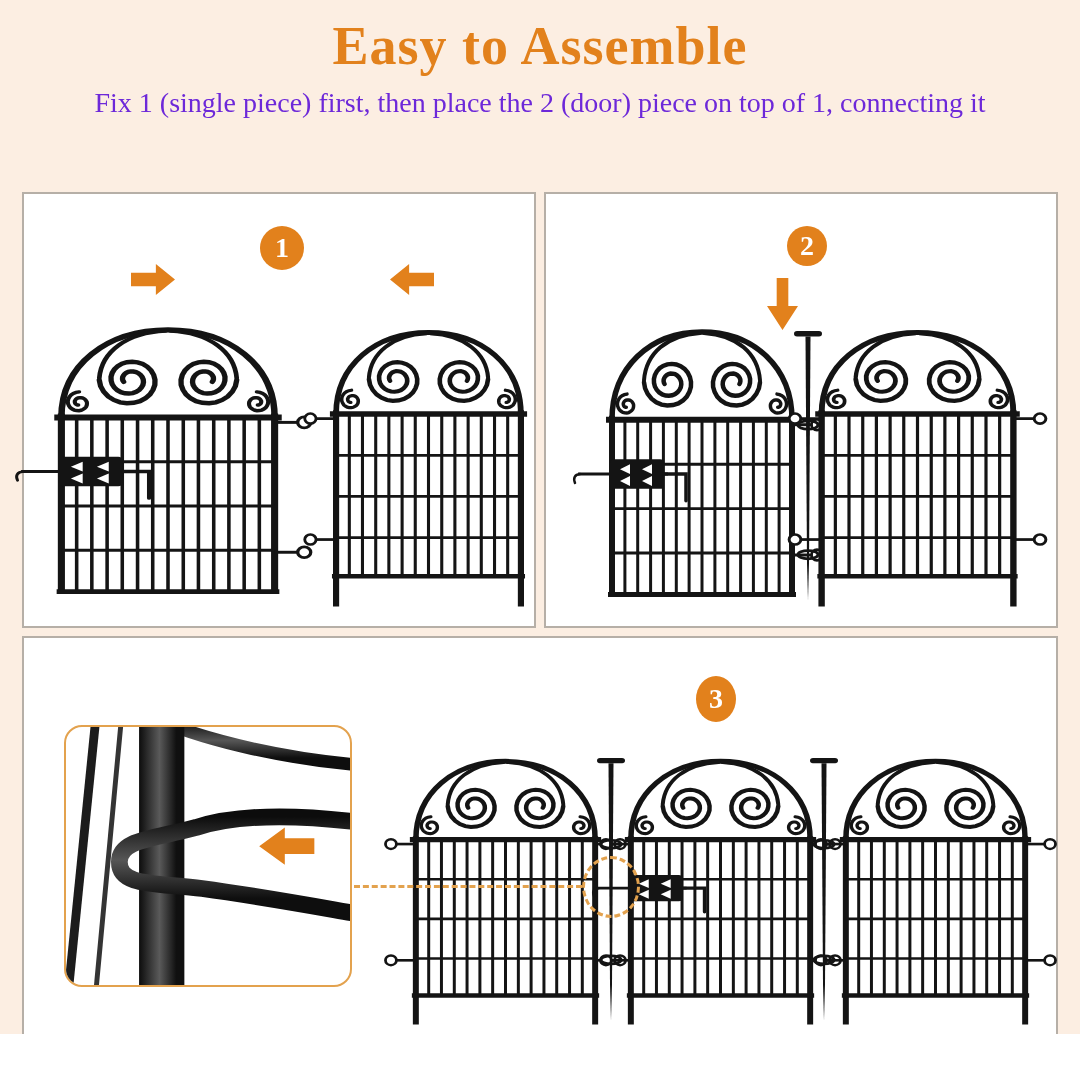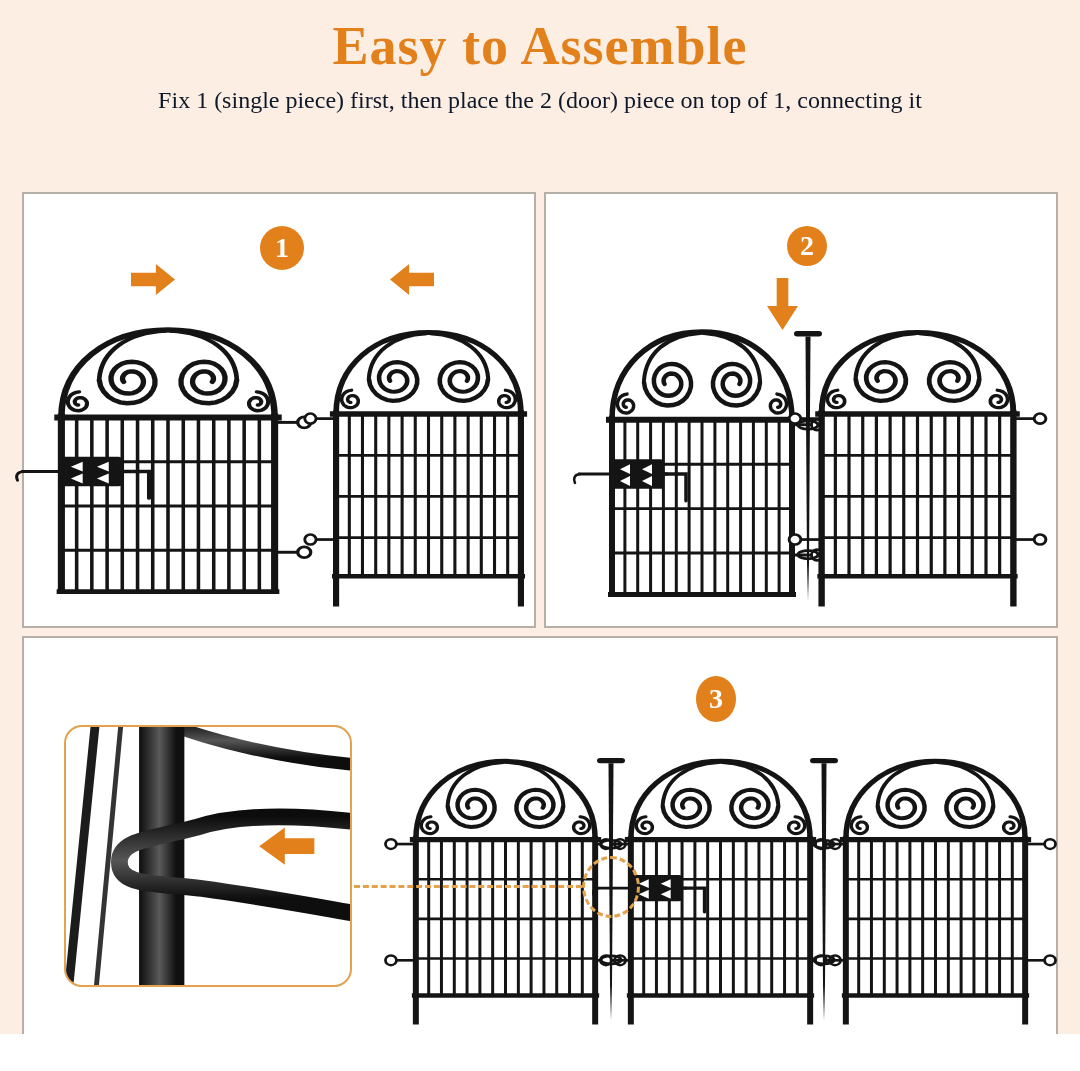--- a/index.html
+++ b/index.html
@@ -15,21 +15,21 @@
     background:var(--page-bg);
     overflow:hidden;
     font-family:"Liberation Serif", serif;
   }
   .hdr{position:absolute;left:0;top:0;width:1080px;text-align:center;}
   .hdr h1{
     margin:18px 0 0;font-size:54px;line-height:1.05;font-weight:bold;
     color:var(--accent);letter-spacing:1px;
   }
   .hdr .sub{
-    margin:8px 30px 0;font-size:24px;line-height:1.45;color:#0f172a;
+    margin:8px 30px 0;font-size:28px;line-height:1.45;color:#6d28d9;
   }
   .panel{
     position:absolute;background:#fff;
     border:2px solid #b6afa7;box-sizing:border-box;
   }
   .panel-1{left:22px;top:192px;width:514px;height:436px;}
   .panel-2{left:544px;top:192px;width:514px;height:436px;}
   .panel-3{left:22px;top:636px;width:1036px;height:424px;}
   .badge{
     position:absolute;border-radius:50%;

